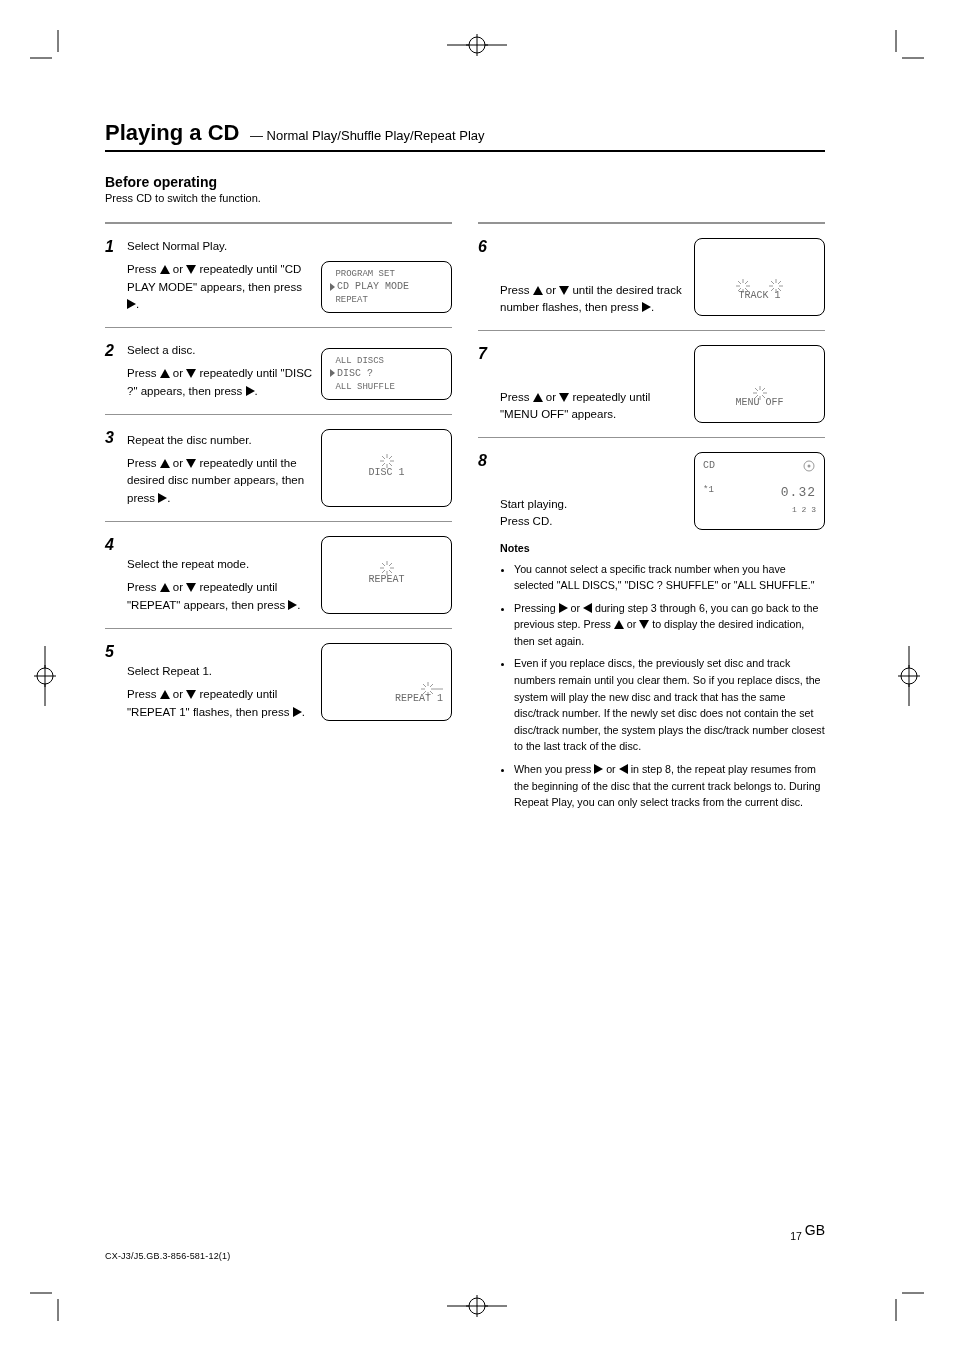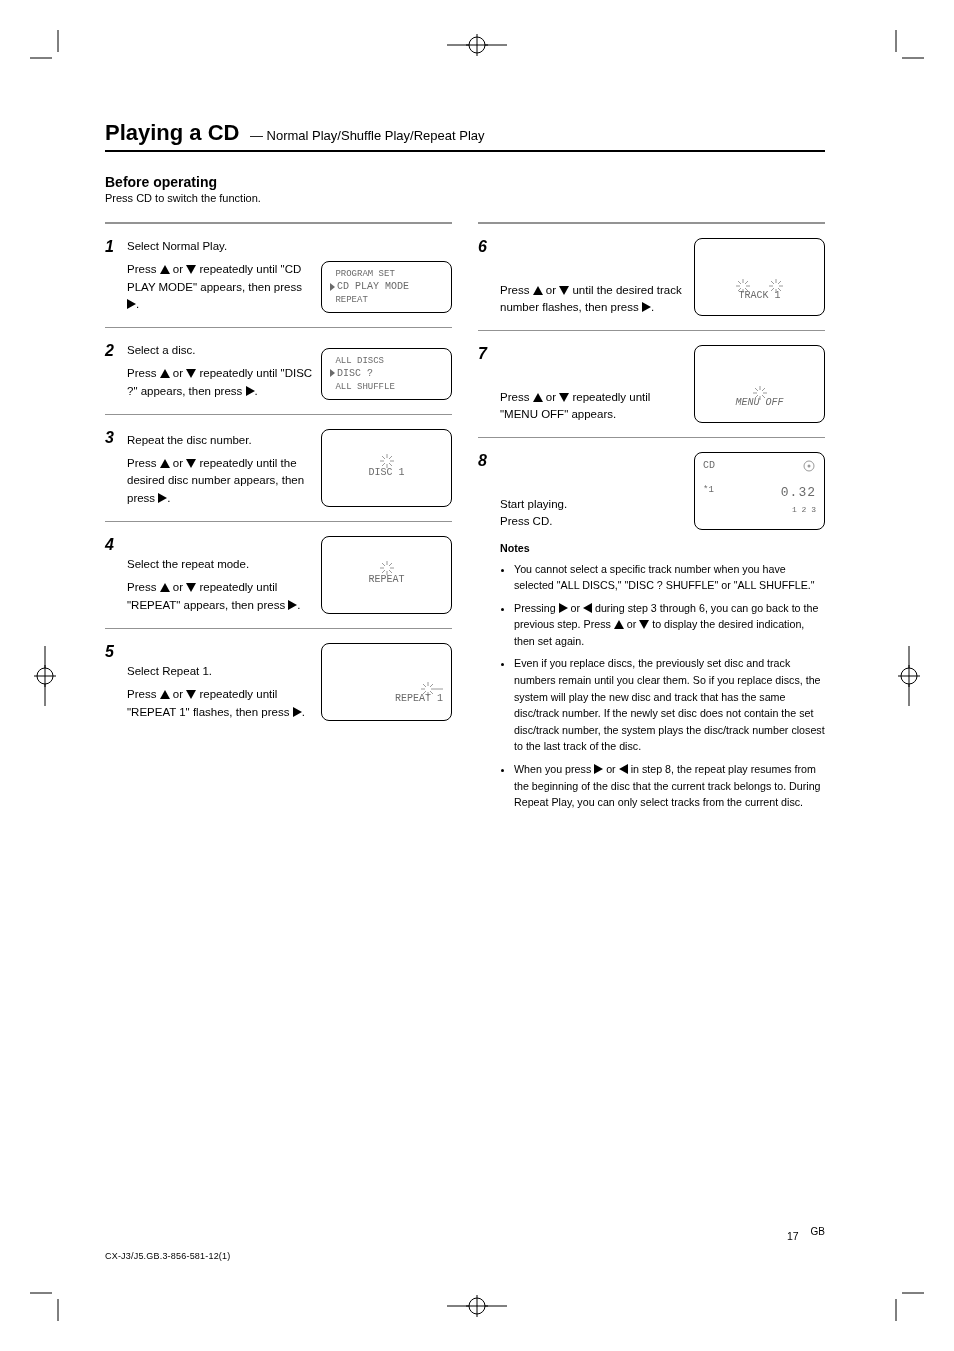--- a/index.html
+++ b/index.html
@@ -349,21 +349,21 @@
                         <line x1="7" y1="0" x2="7" y2="4"></line>
                         <line x1="7" y1="10" x2="7" y2="14"></line>
                         <line x1="0" y1="7" x2="4" y2="7"></line>
                         <line x1="10" y1="7" x2="14" y2="7"></line>
                         <line x1="2" y1="2" x2="5" y2="5"></line>
                         <line x1="9" y1="9" x2="12" y2="12"></line>
                         <line x1="12" y1="2" x2="9" y2="5"></line>
                         <line x1="5" y1="9" x2="2" y2="12"></line>
                       </g>
                     </svg></span></div>
-              <div class="centered" style="margin-top:-4px;font-style:italic;"><span>MENU OFF</span></div>
+              <div class="centered" style="margin-top:-4px;"><span>MENU OFF</span></div>
             </div>
           </div>
         </div>
       </div>
 
       <hr class="hr-thin">
 
       <div class="step">
         <div class="step-num">8</div>
         <div class="step-row">
@@ -406,16 +406,16 @@
       </div>
 
     </div>
   </div>
 </div>
 
 <div class="pagefoot">
   <span></span>
   <span>
     <span>17</span>
-    <sup style="font-size:10px;margin-left:9px;">GB</sup>
+    <sup style="font-size:14px;">GB</sup>
   </span>
 </div>
 <div class="jobline">CX-J3/J5.GB.3-856-581-12(1)</div>
 
 </body></html>

